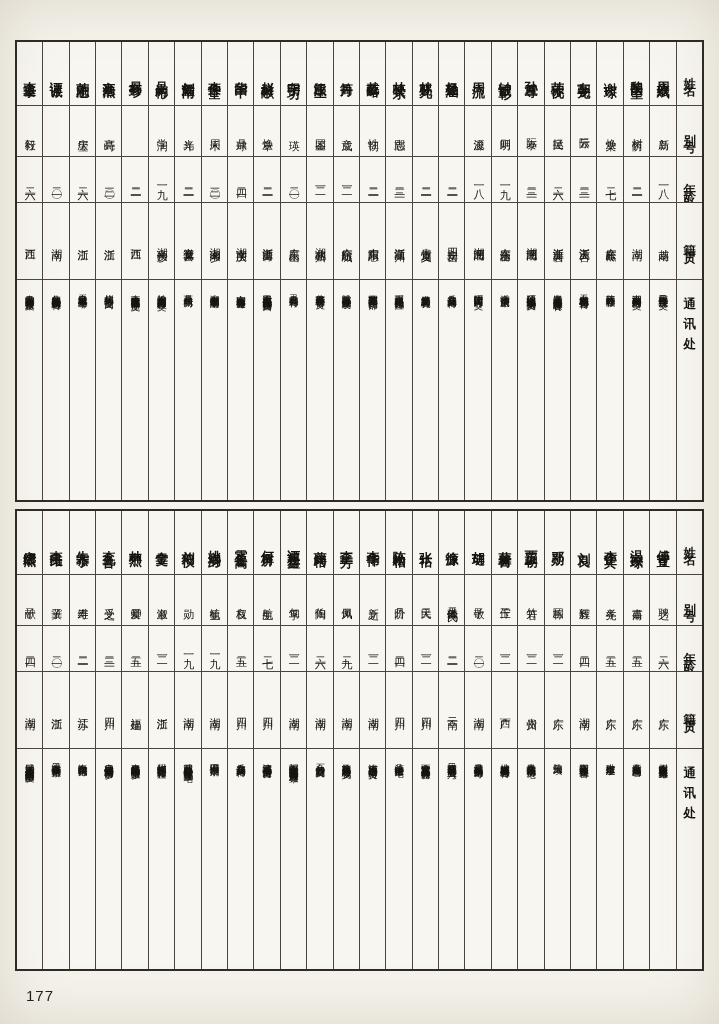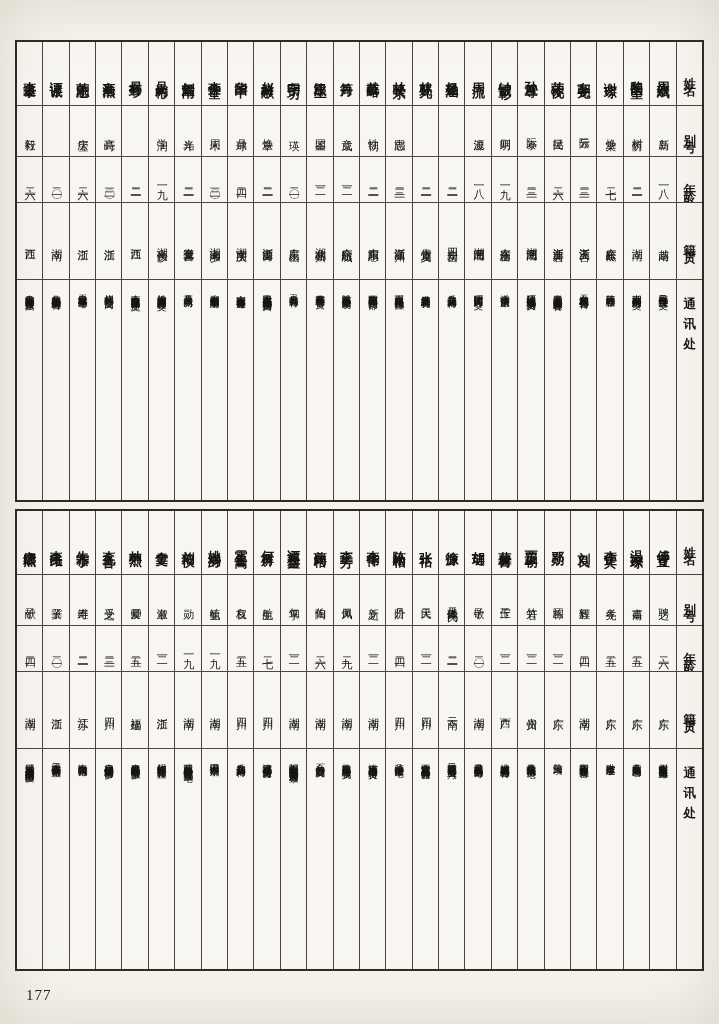--- a/index.html
+++ b/index.html
@@ -40,21 +40,21 @@
     font-size:11px;line-height:1.05;letter-spacing:1px;
     max-height:100%;
   }
   .namet{font-size:13px;font-weight:600;letter-spacing:2px;}
   .addr{font-size:9.5px;letter-spacing:.5px;line-height:1.12;}
   .hdr{font-size:12.5px;font-weight:600;letter-spacing:7px;}
   .spread{letter-spacing:20px;}
   .pageno{
     position:absolute;left:26px;bottom:20px;
     font-size:15px;color:#23201a;letter-spacing:1px;
-    font-family:Liberation Serif, serif;
+    font-family:Liberation Sans, sans-serif;
   }
 </style>
 </head>
 <body>
 
 <div class="page">
   <div class="table" id="table-top">
       <div class="col">
         <div class="cell name">
           <div class="vtext hdr">姓名</div>

